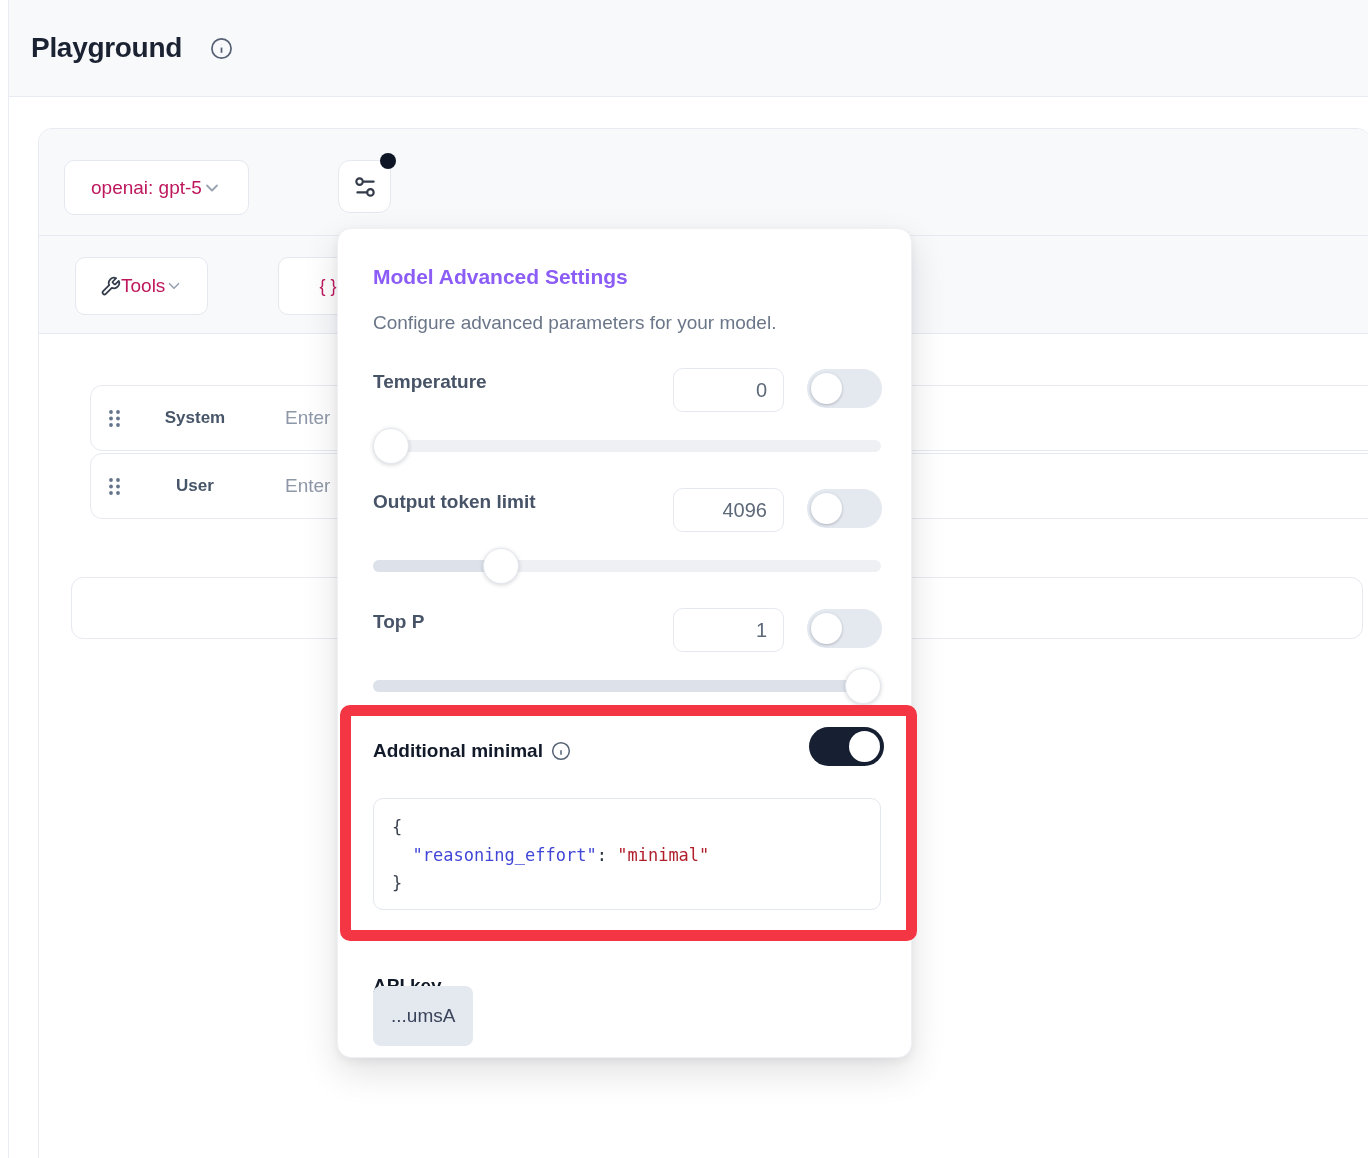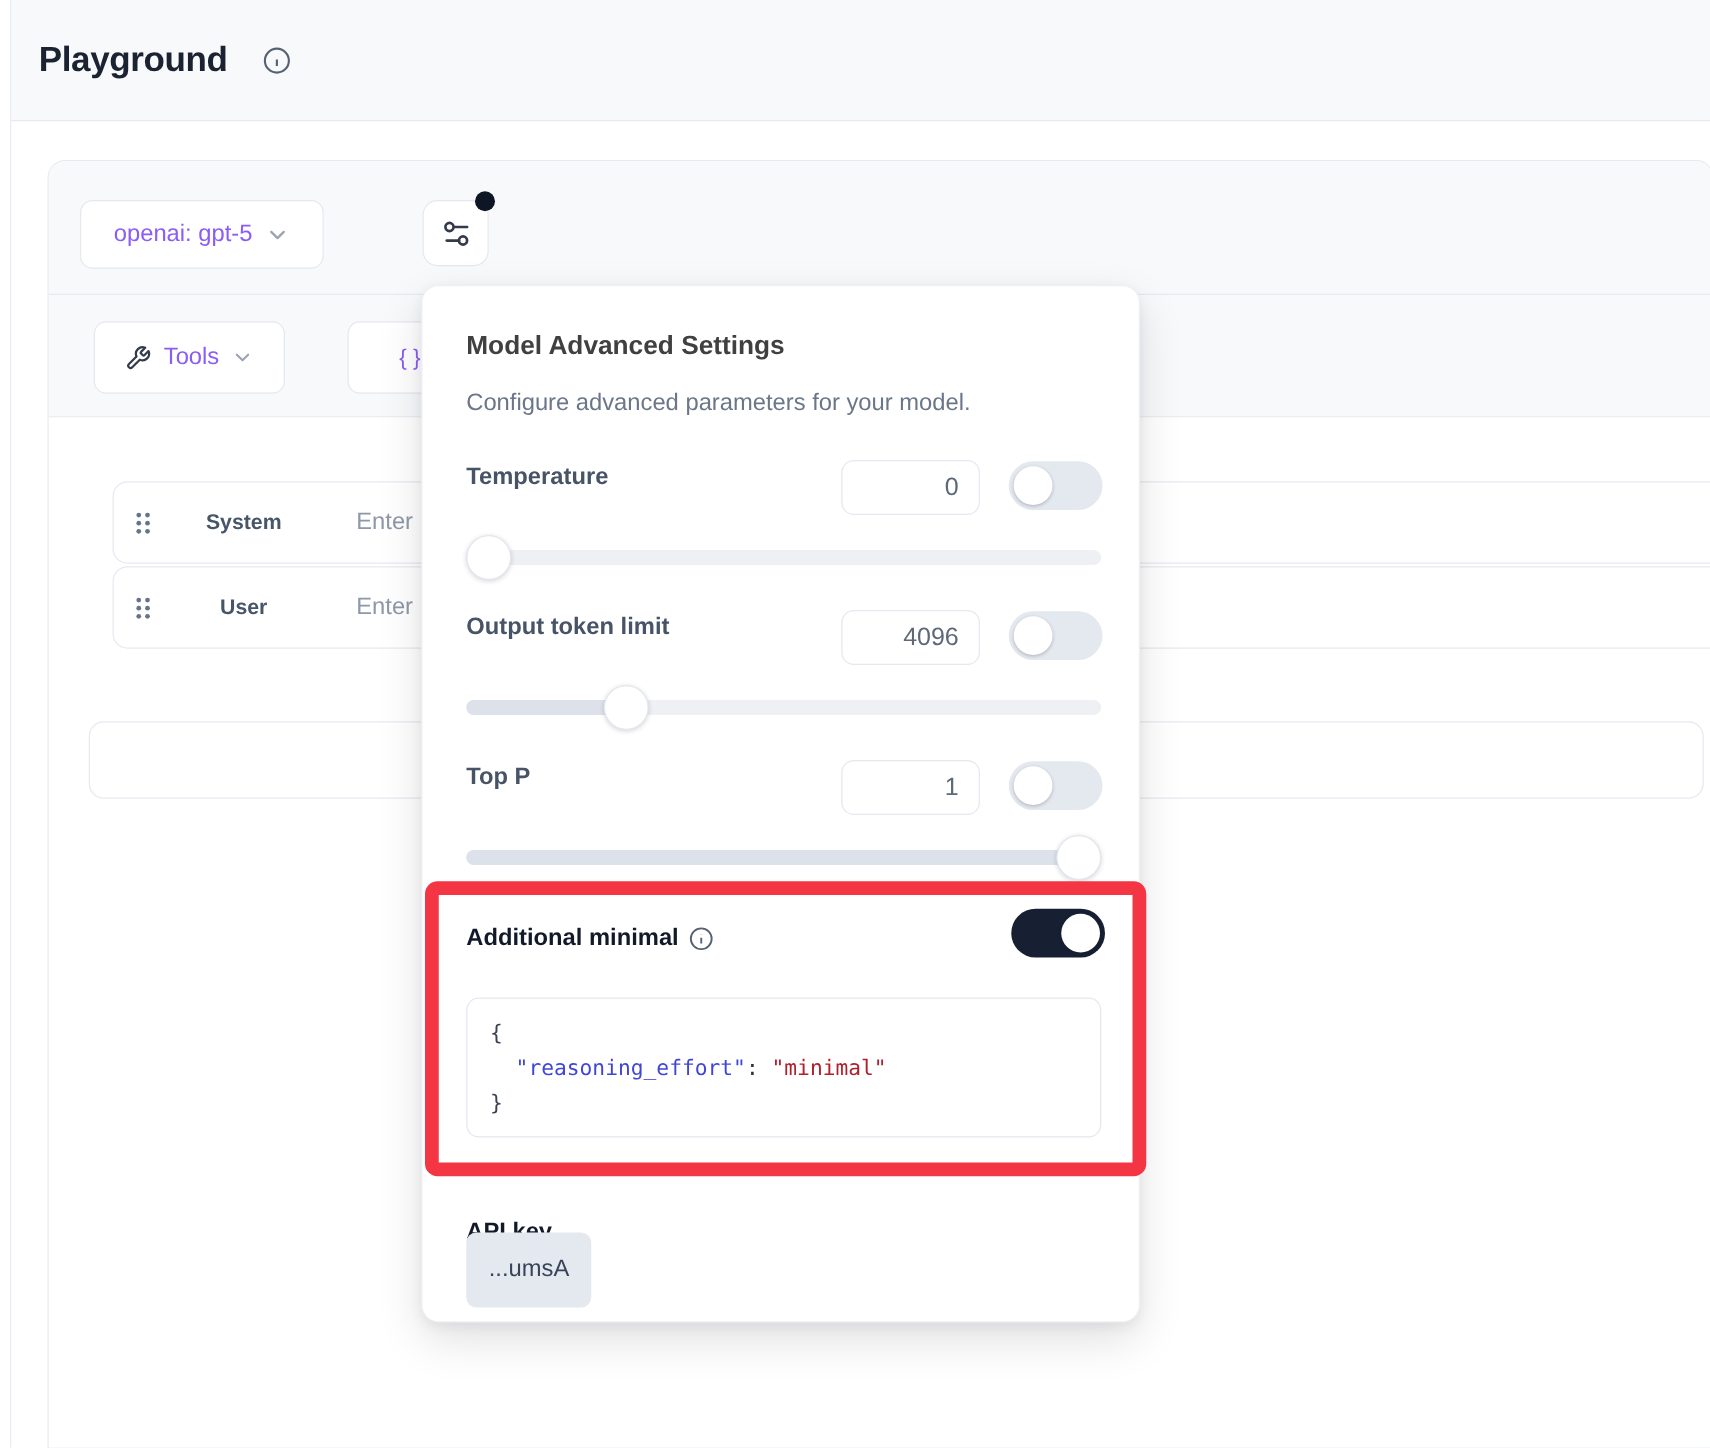--- a/index.html
+++ b/index.html
@@ -17,23 +17,23 @@
 
   
   #main-card { position:absolute; left:38px; top:128px; width:1333px; height:1031px;
     border:1px solid #e7eaf1; border-radius:14px 14px 0 0; background:#fff;
     display:flex; flex-direction:column; overflow:hidden; }
   .bar { background:#f8f9fb; border-bottom:1px solid #e7eaf1; position:relative; }
   #model-bar { height:107px; }
   #tools-bar { height:98px; }
   #content-area { flex:1; background:#fff; position:relative; }
 
-  .btn { display:inline-flex; align-items:center; justify-content:center; gap:10px;
+  .btn { display:inline-flex; align-items:center; justify-content:center; 
     background:#fff; border:1px solid #e5e8ef; border-radius:10px; cursor:pointer;
-    color:#8b5cf6; font-size:19px; }
+    color:#be185d; font-size:19px; }
   #model-select-button { position:absolute; left:25px; top:31px; height:55px; padding:0 26px; }
   #model-settings-button { position:absolute; left:299px; top:31px; width:53px; height:53px; border-radius:12px; }
   #settings-dot { position:absolute; top:-8px; right:-6px; width:16px; height:16px;
     border-radius:50%; background:#0e1625; }
   .chev { color:#9aa3b2; }
 
   #tools-button { position:absolute; left:36px; top:21px; height:58px; padding:0 24px; }
   #braces-button { position:absolute; left:239px; top:21px; height:58px; width:100px; font-size:18px; }
 
   
@@ -43,21 +43,21 @@
   .role-label { width:100px; margin-left:23px; text-align:center;
     font-size:17px; font-weight:700; color:#475569; }
   .row-placeholder { margin-left:40px; font-size:19px; color:#8e98a8; }
   #row-empty { position:absolute; left:32px; top:243px; width:1292px; height:62px;
     background:#fff; border:1px solid #e6e9f0; border-radius:12px; }
 
   
   #settings-popover { position:absolute; left:337px; top:228px; width:575px; height:830px;
     background:#fff; border:1px solid #eef0f4; border-radius:14px; z-index:10;
     box-shadow:0 14px 36px rgba(2,8,23,.12), 0 3px 10px rgba(2,8,23,.06); }
-  #popover-title { position:absolute; left:35px; top:36px; font-size:21px; font-weight:700; color:#404040; }
+  #popover-title { position:absolute; left:35px; top:36px; font-size:21px; font-weight:700; color:#8b5cf6; }
   #popover-subtitle { position:absolute; left:35px; top:83px; font-size:19px; color:#6b7689; }
 
   .field-label { position:absolute; left:35px; font-size:19px; font-weight:700; color:#475366; }
   .num-input { position:absolute; left:335px; width:111px; height:44px; background:#fff;
     border:1px solid #e5e8ef; border-radius:10px; text-align:right; padding-right:16px;
     font-size:20px; color:#5d6878; font-family:"Liberation Sans", sans-serif; }
   .toggle { position:absolute; left:469px; width:75px; height:39px; border-radius:20px;
     background:#e4e8ef; cursor:pointer; }
   .toggle .knob { position:absolute; top:4px; width:31px; height:31px; border-radius:50%;
     background:#fff; box-shadow:0 1px 3px rgba(16,24,40,.25); }

